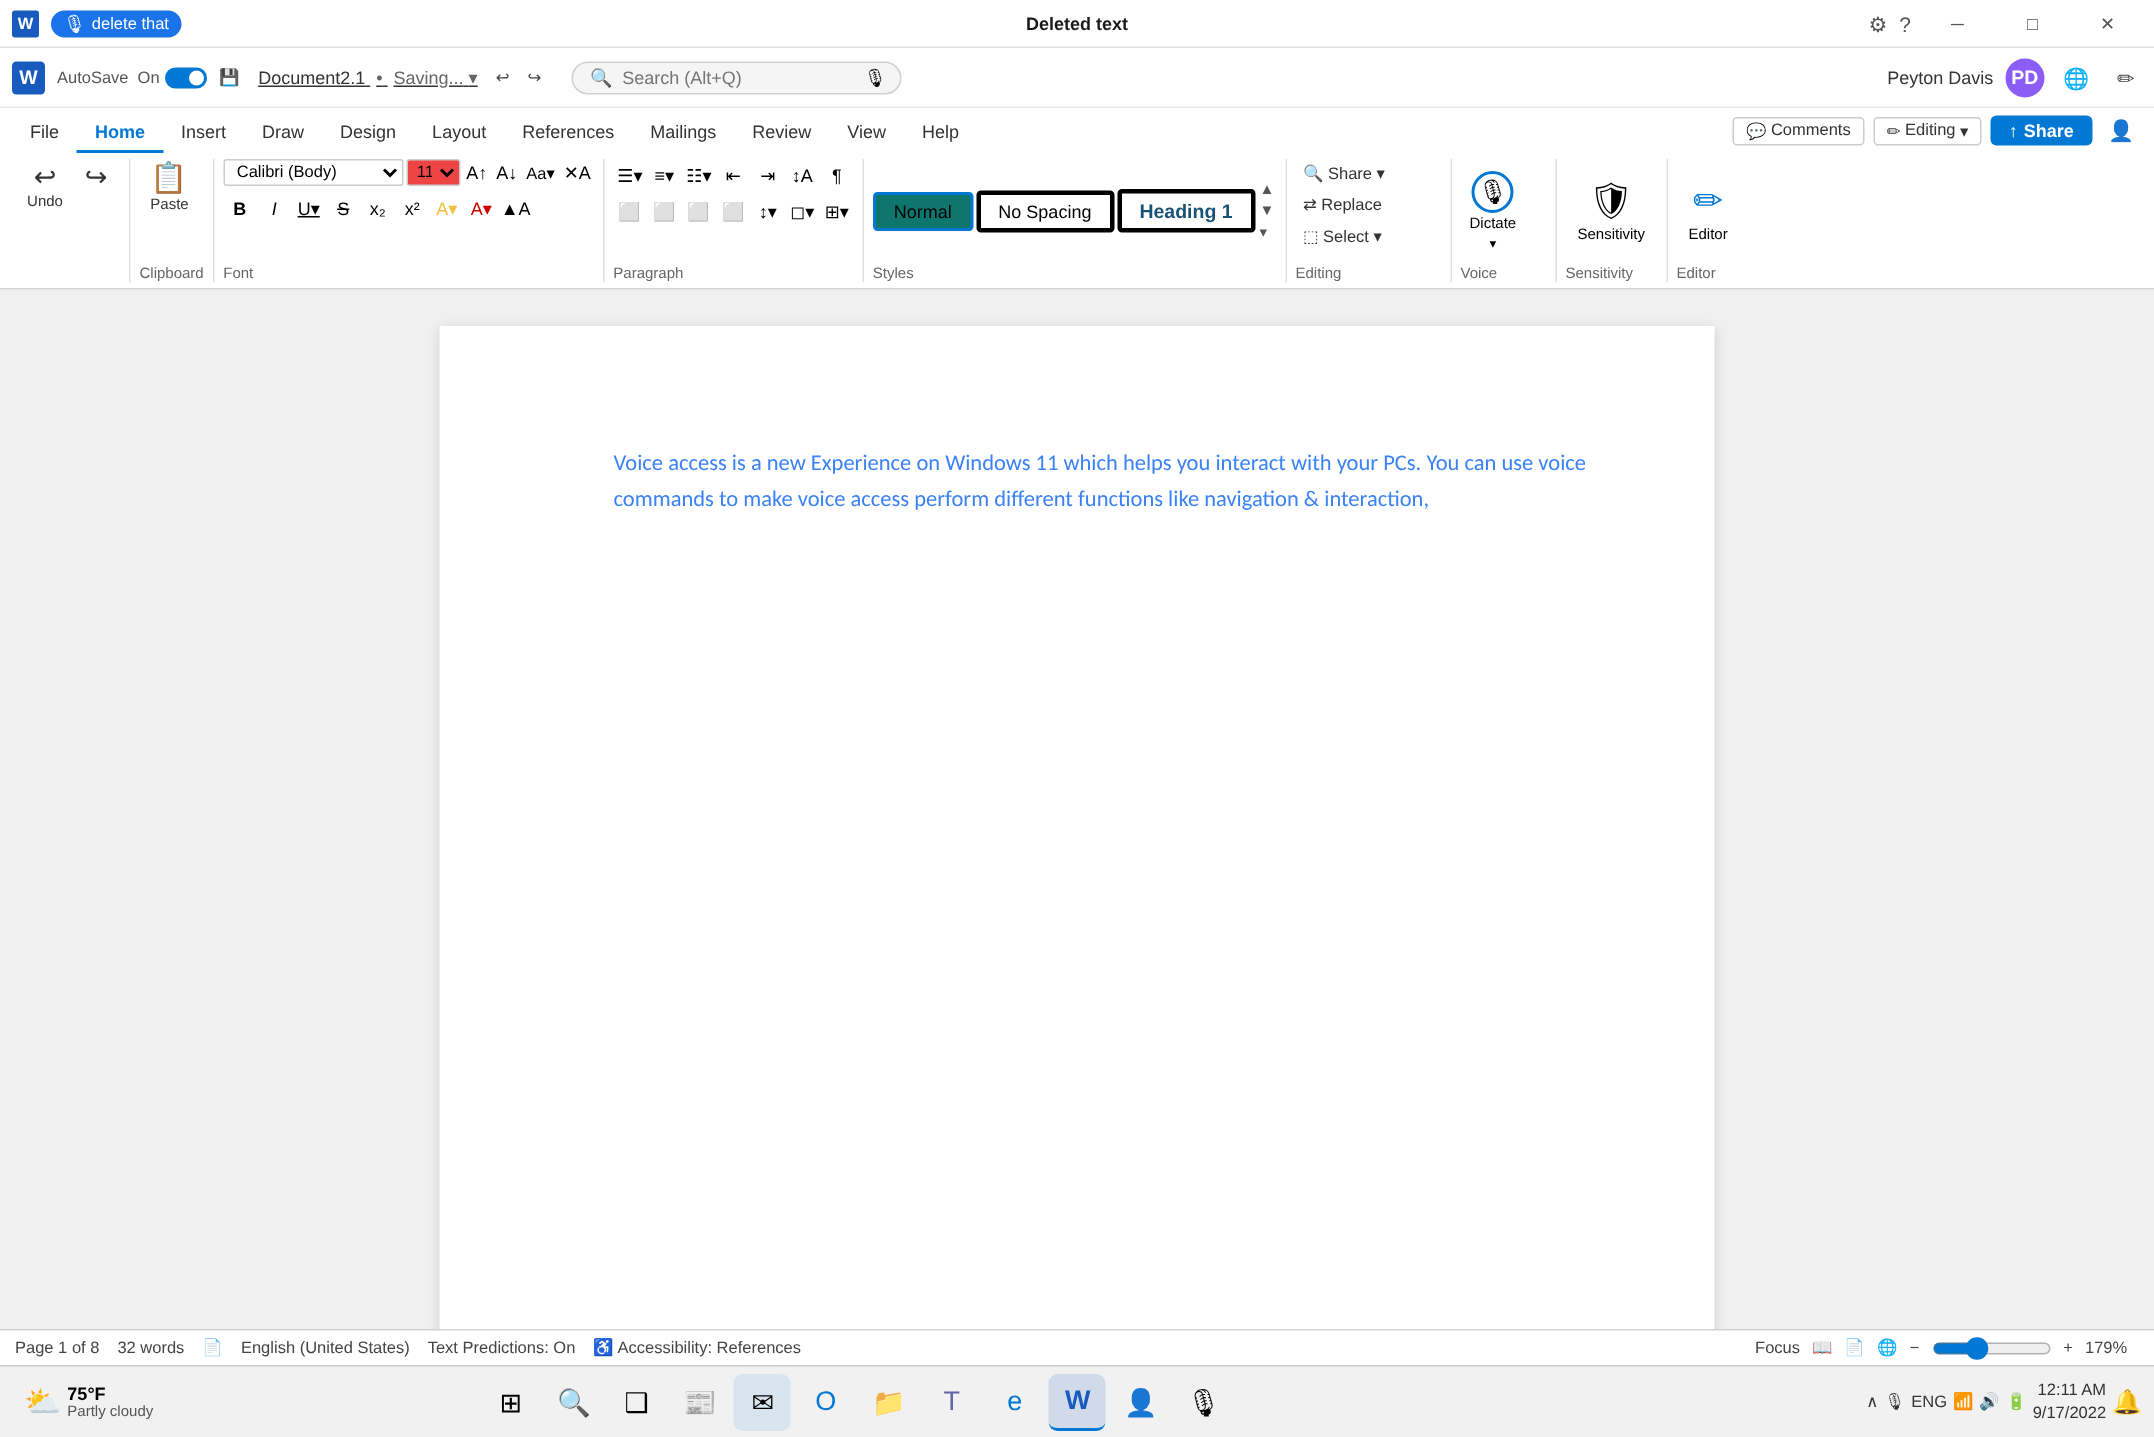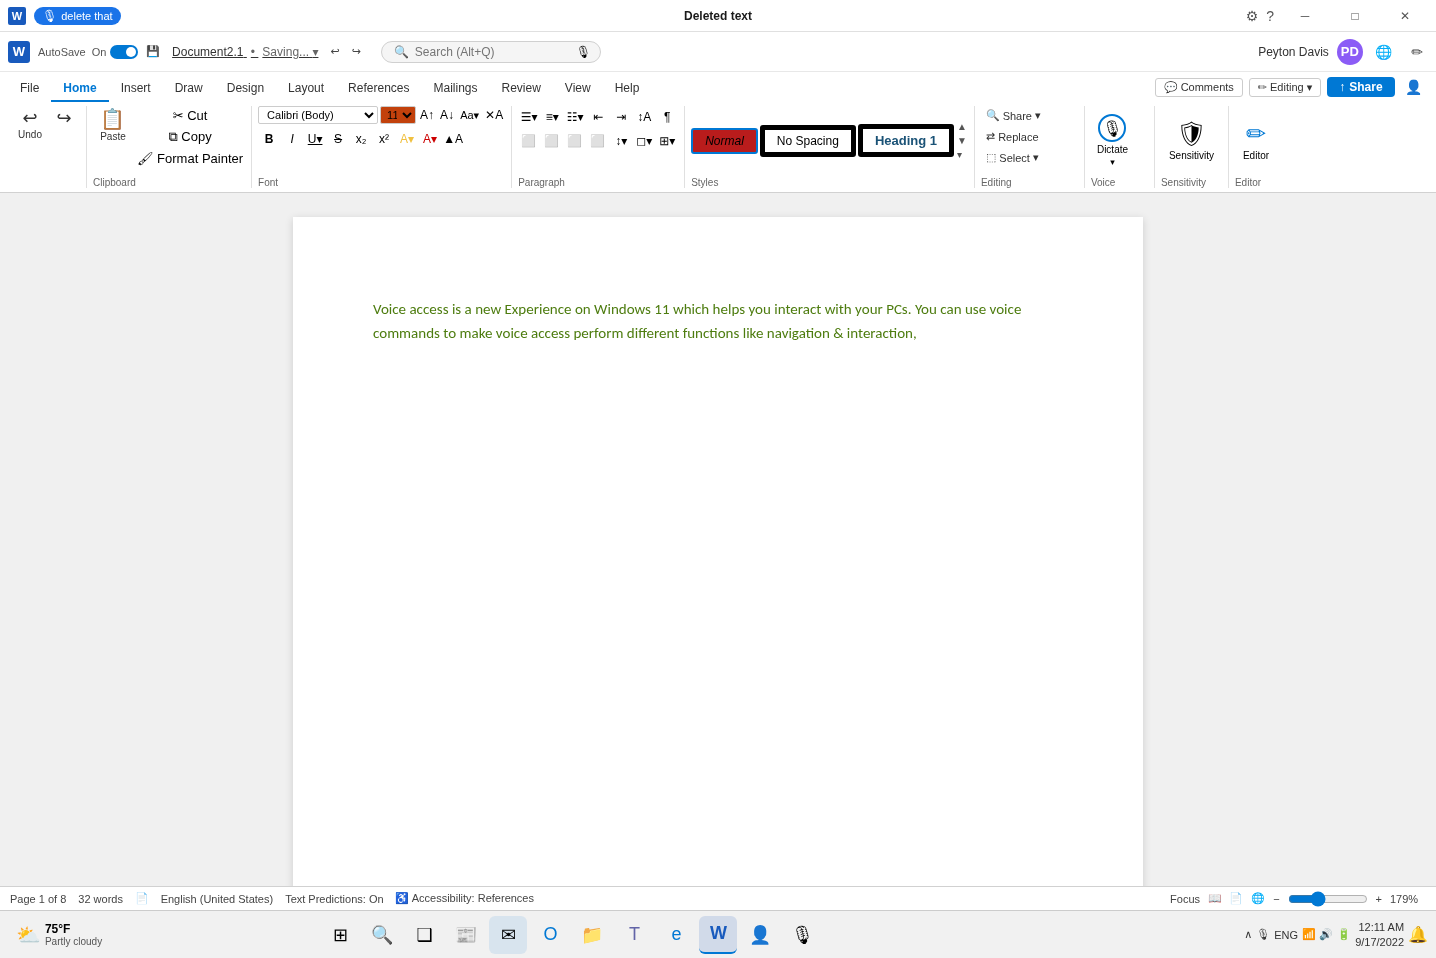--- a/index.html
+++ b/index.html
@@ -97,31 +97,31 @@
     .ribbon-group-content { display: flex; align-items: flex-start; gap: 2px; flex: 1; }
     .ribbon-group-label { font-size: 10px; color: #666; text-align: left; width: 100%; margin-top: 2px; }
     .ribbon-btn { display: flex; flex-direction: column; align-items: center; justify-content: flex-start; padding: 3px 4px; cursor: pointer; border-radius: 3px; min-width: 32px; font-size: 10px; color: #333; gap: 2px; }
     .ribbon-btn .icon { font-size: 20px; line-height: 1; }
     .ribbon-btn .lbl { font-size: 10px; }
     .small-btn { display: flex; align-items: center; justify-content: center; padding: 2px; cursor: pointer; border-radius: 2px; font-size: 14px; }
 
     
     .font-row { display: flex; align-items: center; gap: 2px; margin-bottom: 2px; }
     .font-select { font-size: 11px; border: 1px solid #ccc; border-radius: 2px; padding: 1px 4px; background: #fff; width: 120px; cursor: pointer; }
-    .font-size-select { font-size: 11px; border: 1px solid #ccc; border-radius: 2px; padding: 1px 2px; background: #c2410c; width: 36px; cursor: pointer; }
+    .font-size-select { font-size: 11px; border: 1px solid #ccc; border-radius: 2px; padding: 1px 2px; background: #ef4444; width: 36px; cursor: pointer; }
     .font-format-row { display: flex; align-items: center; gap: 1px; }
     .fmt-btn { width: 22px; height: 22px; display: flex; align-items: center; justify-content: center; font-size: 12px; cursor: pointer; border-radius: 2px; }
     .fmt-btn.bold { font-weight: 700; }
     .fmt-btn.italic { font-style: italic; }
     .fmt-btn.underline { text-decoration: underline; }
 
     
     .styles-gallery { display: flex; align-items: center; gap: 2px; }
-    .style-item { padding: 4px 12px; border: 5px solid #000000; border-radius: 3px; font-size: 12px; cursor: pointer; background: #fff; white-space: nowrap; }
-    .style-item.active { border: 2px solid #0078d4; background: #b91c1c; font-style: italic; }
+    .style-item { padding: 4px 12px; border: 3px solid #000000; border-radius: 3px; font-size: 12px; cursor: pointer; background: #fff; white-space: nowrap; }
+    .style-item.active { border: 2px solid #0078d4; background: #0f766e; }
     .style-item.heading { font-weight: 700; color: #1a5276; font-size: 13px; }
     .styles-scroll { display: flex; flex-direction: column; gap: 1px; }
     .styles-arrow { font-size: 10px; cursor: pointer; color: #555; padding: 1px; }
 
     
     .editing-group-btn { display: flex; align-items: center; gap: 3px; padding: 3px 5px; border-radius: 3px; cursor: pointer; font-size: 11px; color: #333; }
 
     
     .voice-btn { display: flex; flex-direction: column; align-items: center; gap: 2px; padding: 3px 6px; cursor: pointer; border-radius: 3px; }
     .voice-icon { width: 28px; height: 28px; background: #fff; border: 2px solid #0078d4; border-radius: 50%; display: flex; align-items: center; justify-content: center; font-size: 16px; }
@@ -139,23 +139,24 @@
     .page {
       background: #fff;
       width: 850px;
       min-height: 680px;
       box-shadow: 0 2px 8px rgba(0,0,0,0.15);
       padding: 80px 80px 80px 80px;
       position: relative;
     }
     .page-content {
       font-size: 15px;
-      color: #4d7c0f;
+      color: #3b82f6;
       line-height: 1.6;
       font-family: Calibri, sans-serif;
+      margin-left: 36px;
     }
 
     
     .status-bar {
       height: 24px;
       background: #fff;
       border-top: 1px solid #d1d1d1;
       display: flex;
       align-items: center;
       padding: 0 10px;
@@ -291,25 +292,20 @@
           <span class="icon" style="font-size:18px;">↪</span>
         </div>
       </div>
     </div>
 
     <div class="ribbon-group">
       <div class="ribbon-group-content">
         <div class="ribbon-btn" style="min-width:40px;">
           <span class="icon">📋</span>
           <span class="lbl">Paste</span>
-        </div>
-        <div style="display:flex;flex-direction:column;gap:2px;">
-          <div class="small-btn" style="font-size:13px;">✂ Cut</div>
-          <div class="small-btn" style="font-size:13px;">⧉ Copy</div>
-          <div class="small-btn" style="font-size:13px;">🖌 Format Painter</div>
         </div>
       </div>
       <div class="ribbon-group-label">Clipboard</div>
     </div>
 
     <div class="ribbon-group" style="min-width:180px;">
       <div style="display:flex;flex-direction:column;gap:2px;flex:1;">
         <div class="font-row">
           <select class="font-select">
             <option>Calibri (Body)</option>

